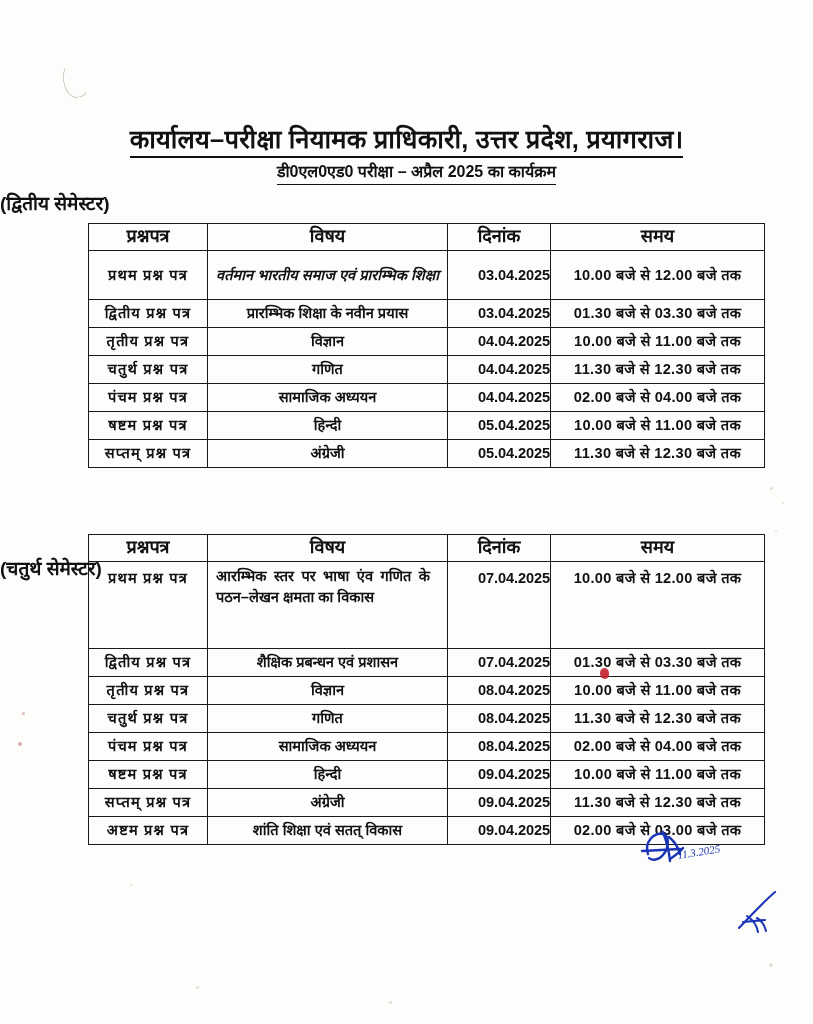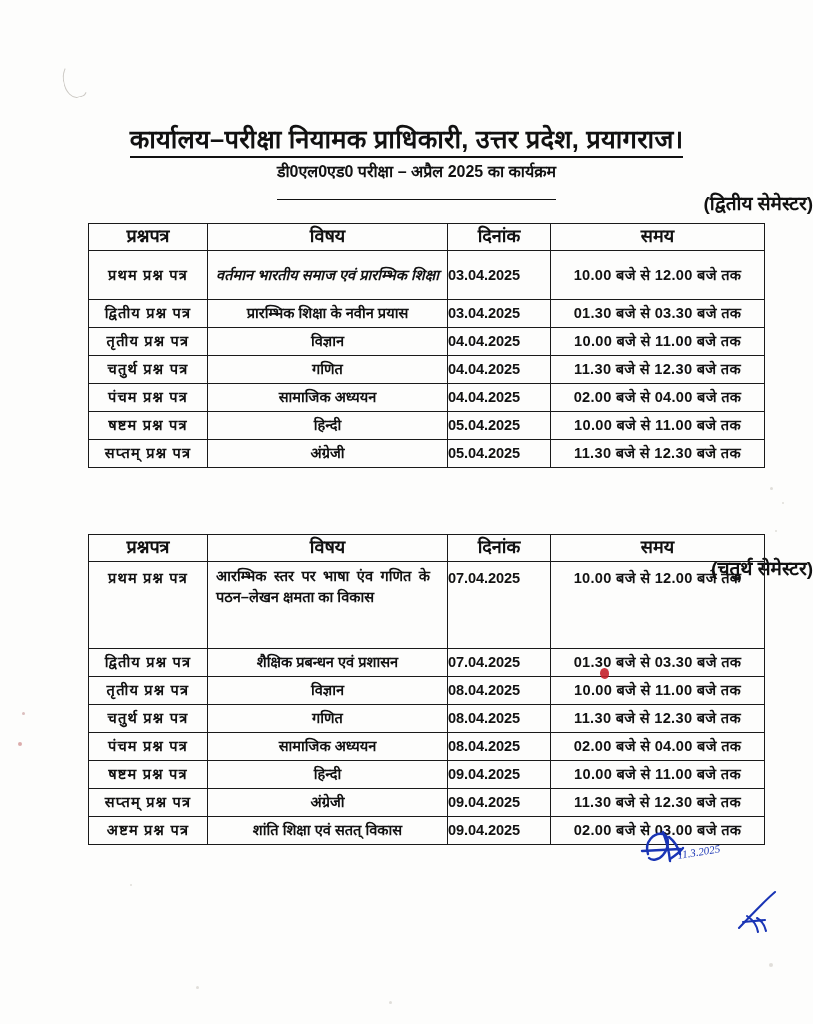--- a/index.html
+++ b/index.html
@@ -65,28 +65,28 @@
     left: 0;
     right: 0;
     top: 160px;
     text-align: center;
     font-size: 16px;
     font-weight: 700;
     white-space: nowrap;
   }
   .doc-subtitle .u {
     border-bottom: 1.7px solid #111;
-    padding-bottom: 19px;
+    padding-bottom: 4px;
     margin-left: 20px;
   }
   .sem-heading {
     position: absolute;
     left: 0;
     right: 0;
-    text-align: right;
+    text-align: left;
     font-size: 19px;
     font-weight: 700;
     white-space: nowrap;
   }
   #sem2-heading { top: 190px; }
   #sem4-heading { top: 508px; margin-top: 47px; }
 
   
   .sched-table {
     position: absolute;
@@ -129,21 +129,21 @@
   .cell-subject {
     text-align: center;
     padding: 3px 7px;
   }
   .cell-subject.justified {
     text-align: justify;
     text-align-last: left;
     padding: 4px 17px 6px 8px;
   }
   .cell-date {
-    text-align: left;
+    text-align: right;
     letter-spacing: -.1px;
   }
   .cell-time {
     text-align: center;
     letter-spacing: .3px;
   }
 
   
   .red-blot {
     position: absolute;

